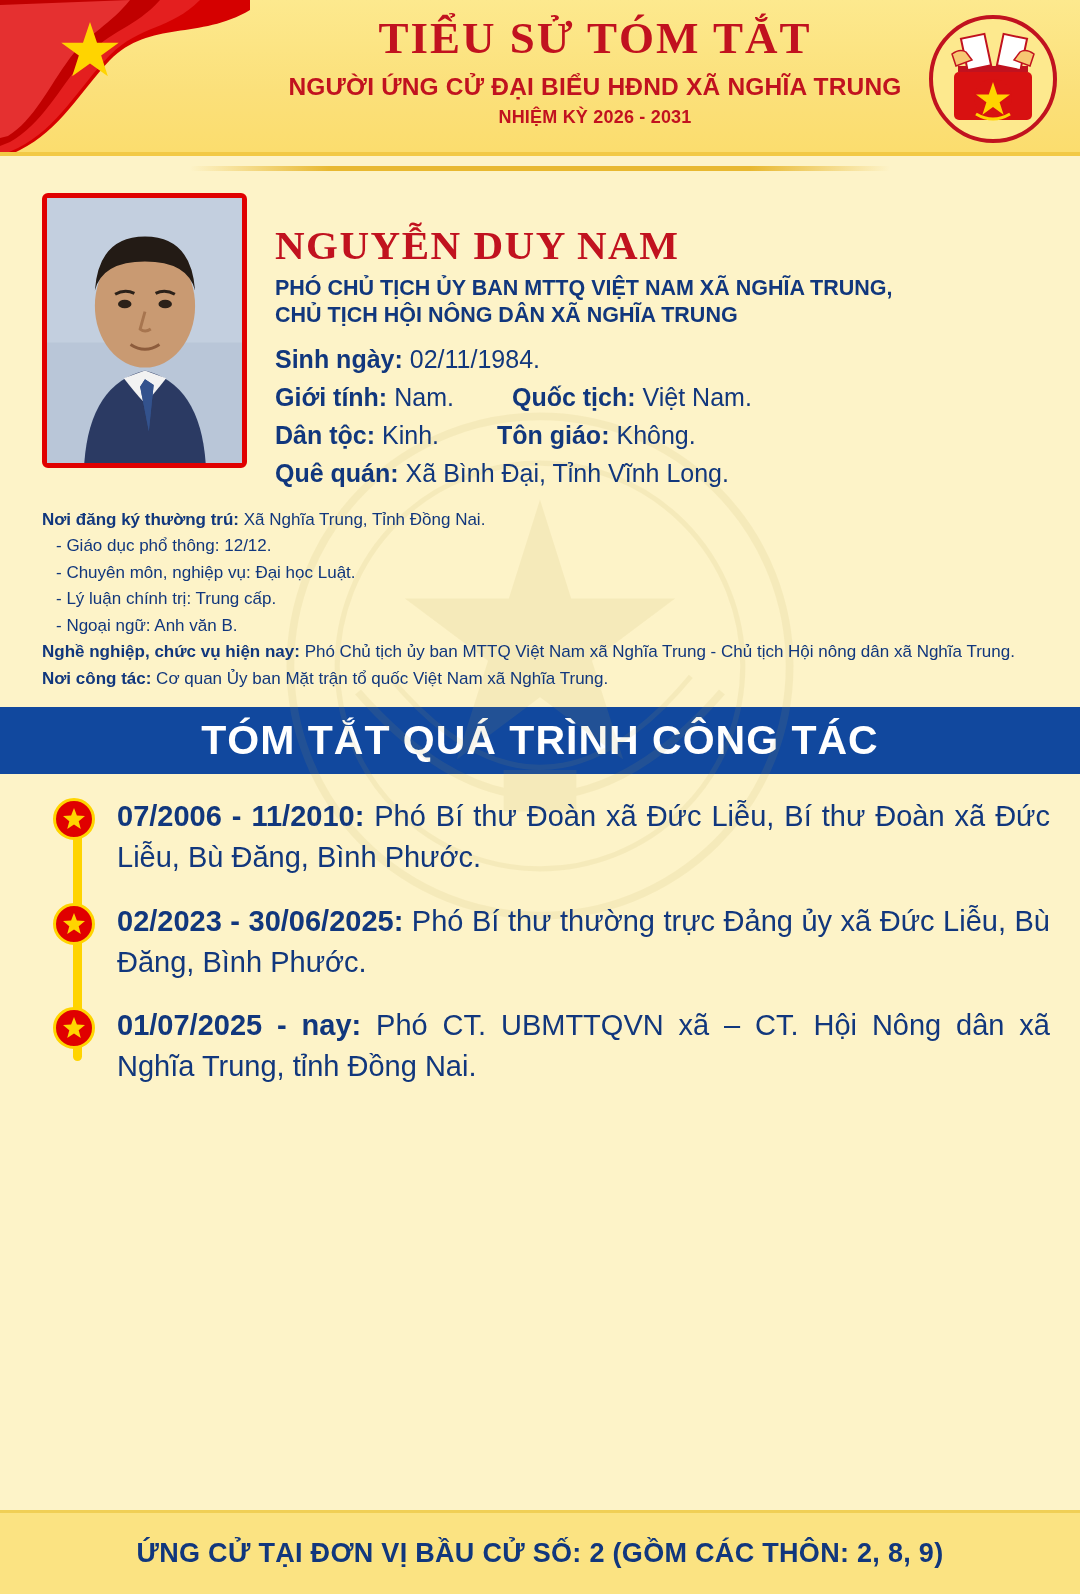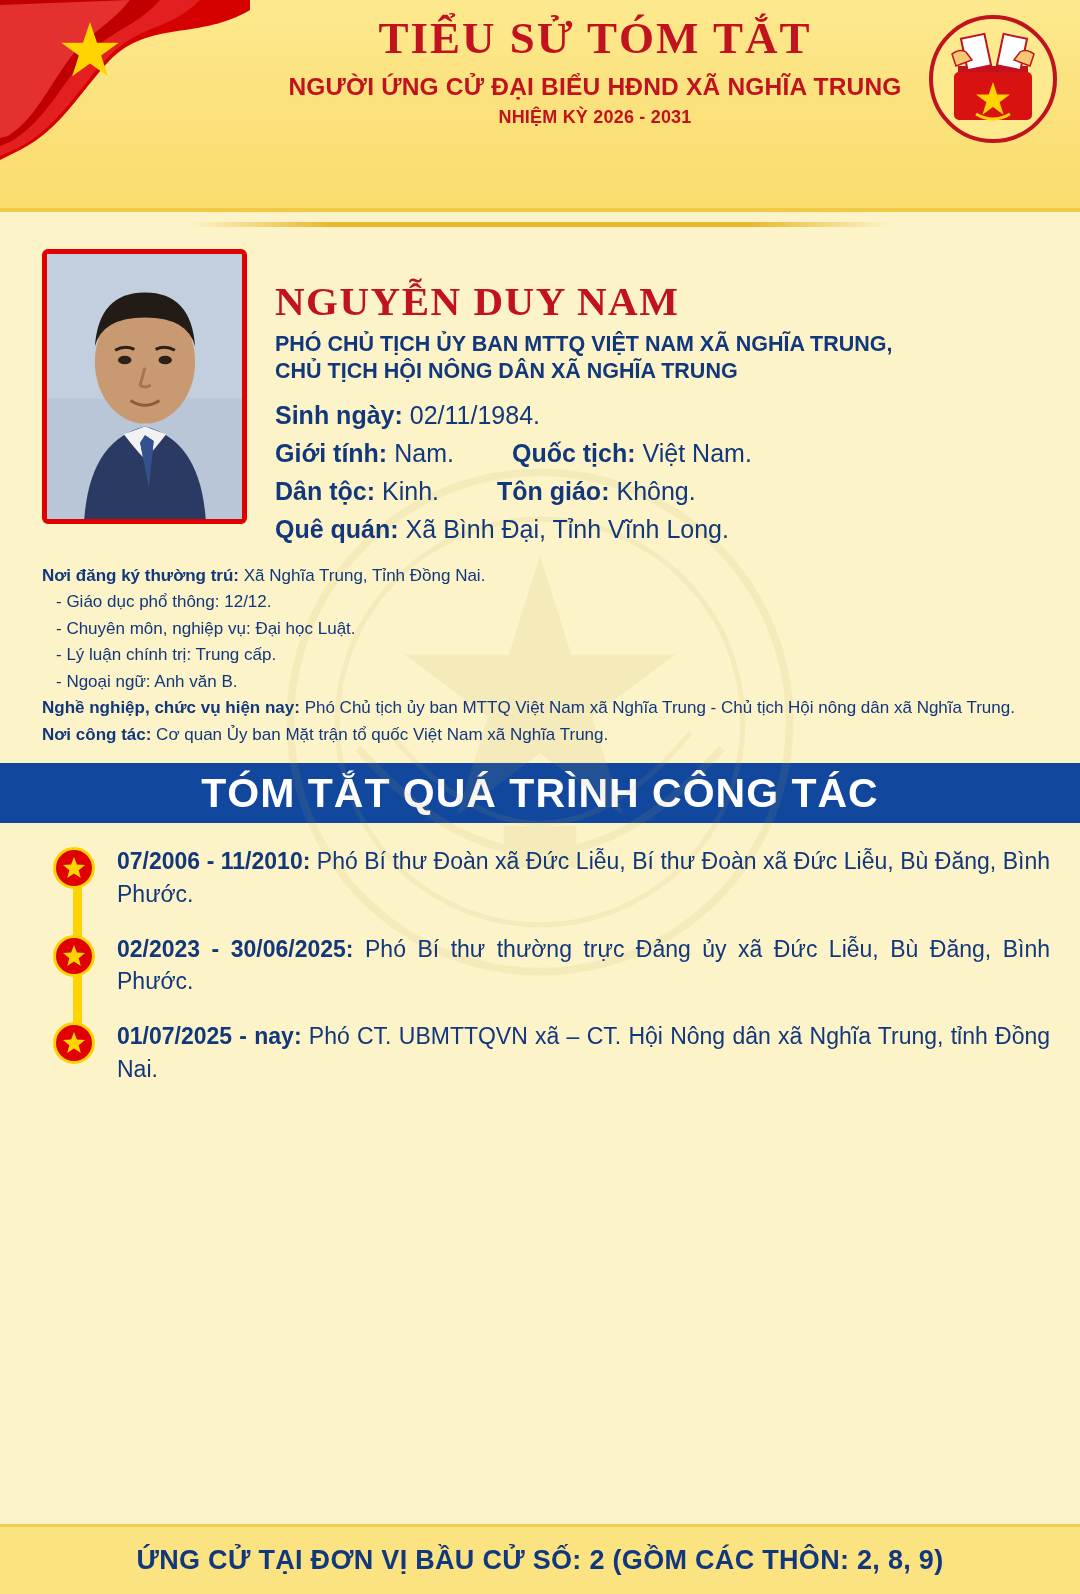--- a/index.html
+++ b/index.html
@@ -14,21 +14,21 @@
     position: relative;
     width: 1080px;
     height: 1594px;
     background: #fdf3c8;
     overflow: hidden;
   }
 
   
   .header {
     position: relative;
-    height: 212px;
+    height: 156px;
     background: linear-gradient(180deg, #fde98e 0%, #fbe07a 60%, #fbdd6e 100%);
     border-bottom: 4px solid #f2c945;
     overflow: hidden;
   }
   .flag {
     position: absolute;
     left: 0; top: 0;
     width: 250px; height: 170px;
     pointer-events: none;
   }
@@ -139,21 +139,21 @@
     font-size: 17px;
     line-height: 1.5;
   }
   .details .row { margin-top: 1px; }
   .details b { font-weight: bold; }
   .bullet { padding-left: 14px; }
 
   
   .section-bar {
     margin-top: 16px;
-    height: 60px;
+    height: 67px;
     background: #11489e;
     display: flex;
     align-items: center;
     justify-content: center;
   }
   .section-bar h2 {
     color: #ffffff;
     font-size: 41px;
     font-weight: bold;
     letter-spacing: 1px;
@@ -188,33 +188,33 @@
     border: 3px solid #ffd400;
     display: flex;
     align-items: center;
     justify-content: center;
     margin-top: 2px;
     margin-left: 1px;
   }
   .tl-dot svg { display: block; }
   .tl-text {
     margin-left: 22px;
-    font-size: 23px;
+    font-size: 29px;
     color: #11377d;
     line-height: 1.42;
     text-align: justify;
     flex: 1 1 auto;
   }
   .tl-text b { font-weight: bold; }
 
   
   .footer {
     position: absolute;
     left: 0; right: 0; bottom: 0;
-    height: 70px;
+    height: 84px;
     background: #fbe382;
     border-top: 3px solid #f0cf56;
     display: flex;
     align-items: center;
     justify-content: center;
   }
   .footer span {
     font-size: 27px;
     font-weight: bold;
     color: #11377d;

